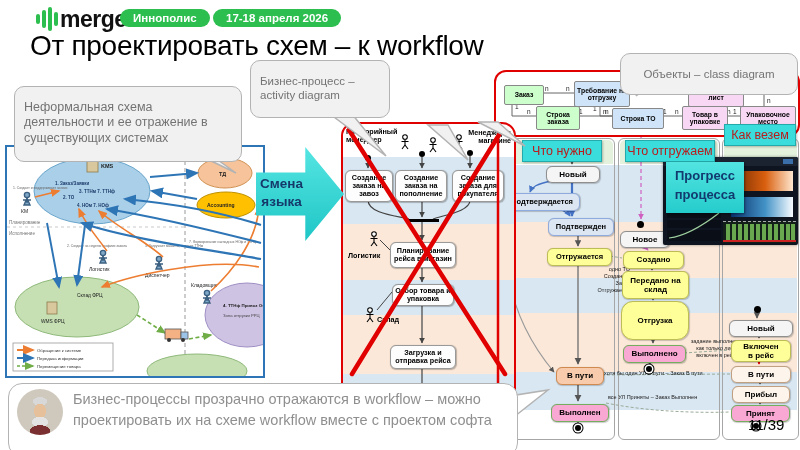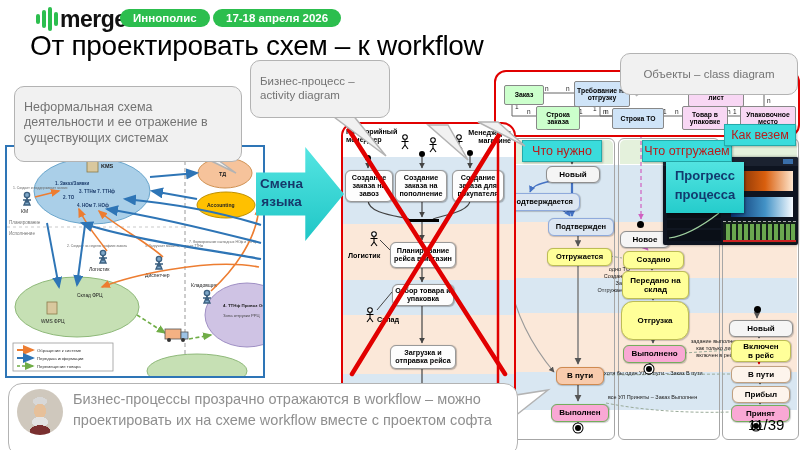--- a/index.html
+++ b/index.html
@@ -142,21 +142,21 @@
     <line x1="760" y1="401" x2="760" y2="404" stroke="#555" stroke-width="1.3" marker-end="url(#ag)"></line>
     <line x1="758" y1="420" x2="758" y2="422" stroke="#555" stroke-width="1.2"></line>
 
     <line x1="610" y1="256" x2="622" y2="258" stroke="#9aab9a" stroke-width="1" stroke-dasharray="3 2"></line>
     <line x1="684" y1="353" x2="730" y2="350" stroke="#9aab9a" stroke-width="1" stroke-dasharray="3 2"></line>
     <line x1="602" y1="375" x2="730" y2="374" stroke="#9aab9a" stroke-width="1" stroke-dasharray="3 2"></line>
     <path d="M606,403 C650,412 700,413 730,412" fill="none" stroke="#9aab9a" stroke-width="1" stroke-dasharray="3 2"></path>
   </svg>
 
   <div class="hdr" style="left:522px;top:140px;width:78px;">Что нужно</div>
-  <div class="hdr" style="left:642px;top:140px;width:88px;">Что отгружаем</div>
+  <div class="hdr" style="left:625px;top:140px;width:88px;">Что отгружаем</div>
   <div class="hdr" style="left:724px;top:124px;width:70px;">Как везем</div>
 
   <div class="dot" style="left:569px;top:153px;"></div>
   <div class="sbox f-white" style="left:546px;top:166px;width:52px;height:15px;">Новый</div>
   <div class="sbox f-blue" style="left:504px;top:193px;width:74px;height:16px;font-size:7.5px;">Подтверждается</div>
   <div class="sbox f-blue" style="left:548px;top:218px;width:64px;height:16px;font-size:7.5px;">Подтвержден</div>
   <div class="sbox f-yellow" style="left:547px;top:248px;width:63px;height:16px;font-size:7.5px;">Отгружается</div>
   <div class="sbox f-orange" style="left:556px;top:367px;width:46px;height:16px;">В пути</div>
   <div class="sbox f-green" style="left:551px;top:404px;width:56px;height:16px;">Выполнен</div>
   <div class="dot final" style="left:575px;top:425px;"></div>

